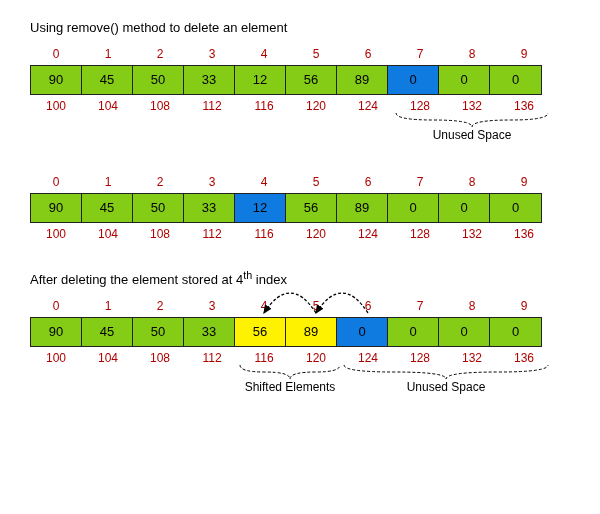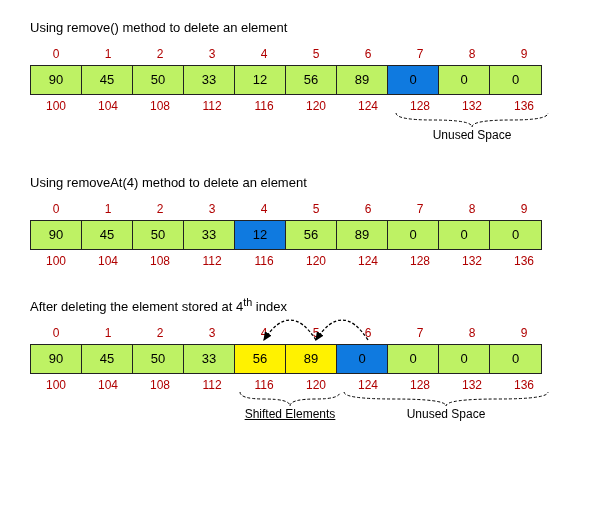--- a/index.html
+++ b/index.html
@@ -38,21 +38,21 @@
   }
   .cell {
     width: 51px;
     height: 28px;
     line-height: 28px;
     text-align: center;
     border-right: 1px solid #222;
     flex: 0 0 51px;
     font-size: 13px;
     color: #000;
-    background: #bef264;
+    background: #84cc16;
     box-sizing: border-box;
   }
   .cell:last-child { border-right: none; }
   .cell.blue { background: #0f7ae0; }
   .cell.yellow { background: #fff200; }
   
   svg.brace-svg {
     display: block;
   }
   .arrow-layer {
@@ -110,21 +110,20 @@
         <div style="position: absolute; left: 364px; top: 0px; width: 156px;">
           <svg class="brace-svg" width="156" height="14" viewBox="0 0 156 14">
     <path d="M 2 0 Q 2 7 39 7 Q 78 7 78 14
              Q 78 7 117 7 Q 154 7 154 0" fill="none" stroke="#000" stroke-width="1" stroke-dasharray="3,2"></path>
   </svg>
           <div style="text-align:center;font-size:12px;margin-top:1px">Unused Space</div>
         </div>
       </div>
     </div>
     <div class="section">
-      <div class="title">Using removeAt(4) method to delete an element</div>
       <div class="idx-row">
         <div class="cell-num">0</div>
         <div class="cell-num">1</div>
         <div class="cell-num">2</div>
         <div class="cell-num">3</div>
         <div class="cell-num">4</div>
         <div class="cell-num">5</div>
         <div class="cell-num">6</div>
         <div class="cell-num">7</div>
         <div class="cell-num">8</div>
@@ -200,21 +199,21 @@
         <div class="cell-num">108</div>
         <div class="cell-num">112</div>
         <div class="cell-num">116</div>
         <div class="cell-num">120</div>
         <div class="cell-num">124</div>
         <div class="cell-num">128</div>
         <div class="cell-num">132</div>
         <div class="cell-num">136</div>
       </div>
       <div style="position: relative; height: 34px; width: 520px;">
-        <div style="position: absolute; left: 208px; top: 0px; width: 104px; text-decoration: underline;">
+        <div style="position: absolute; left: 208px; top: 0px; width: 104px;">
           <svg class="brace-svg" width="104" height="14" viewBox="0 0 104 14">
     <path d="M 2 0 Q 2 7 26 7 Q 52 7 52 14
              Q 52 7 78 7 Q 102 7 102 0" fill="none" stroke="#000" stroke-width="1" stroke-dasharray="3,2"></path>
   </svg>
           <div style="text-align:center;font-size:12px;margin-top:1px">Shifted Elements</div>
         </div>
         <div style="position: absolute; left: 312px; top: 0px; width: 208px;">
           <svg class="brace-svg" width="208" height="14" viewBox="0 0 208 14">
     <path d="M 2 0 Q 2 7 52 7 Q 104 7 104 14
              Q 104 7 156 7 Q 206 7 206 0" fill="none" stroke="#000" stroke-width="1" stroke-dasharray="3,2"></path>

